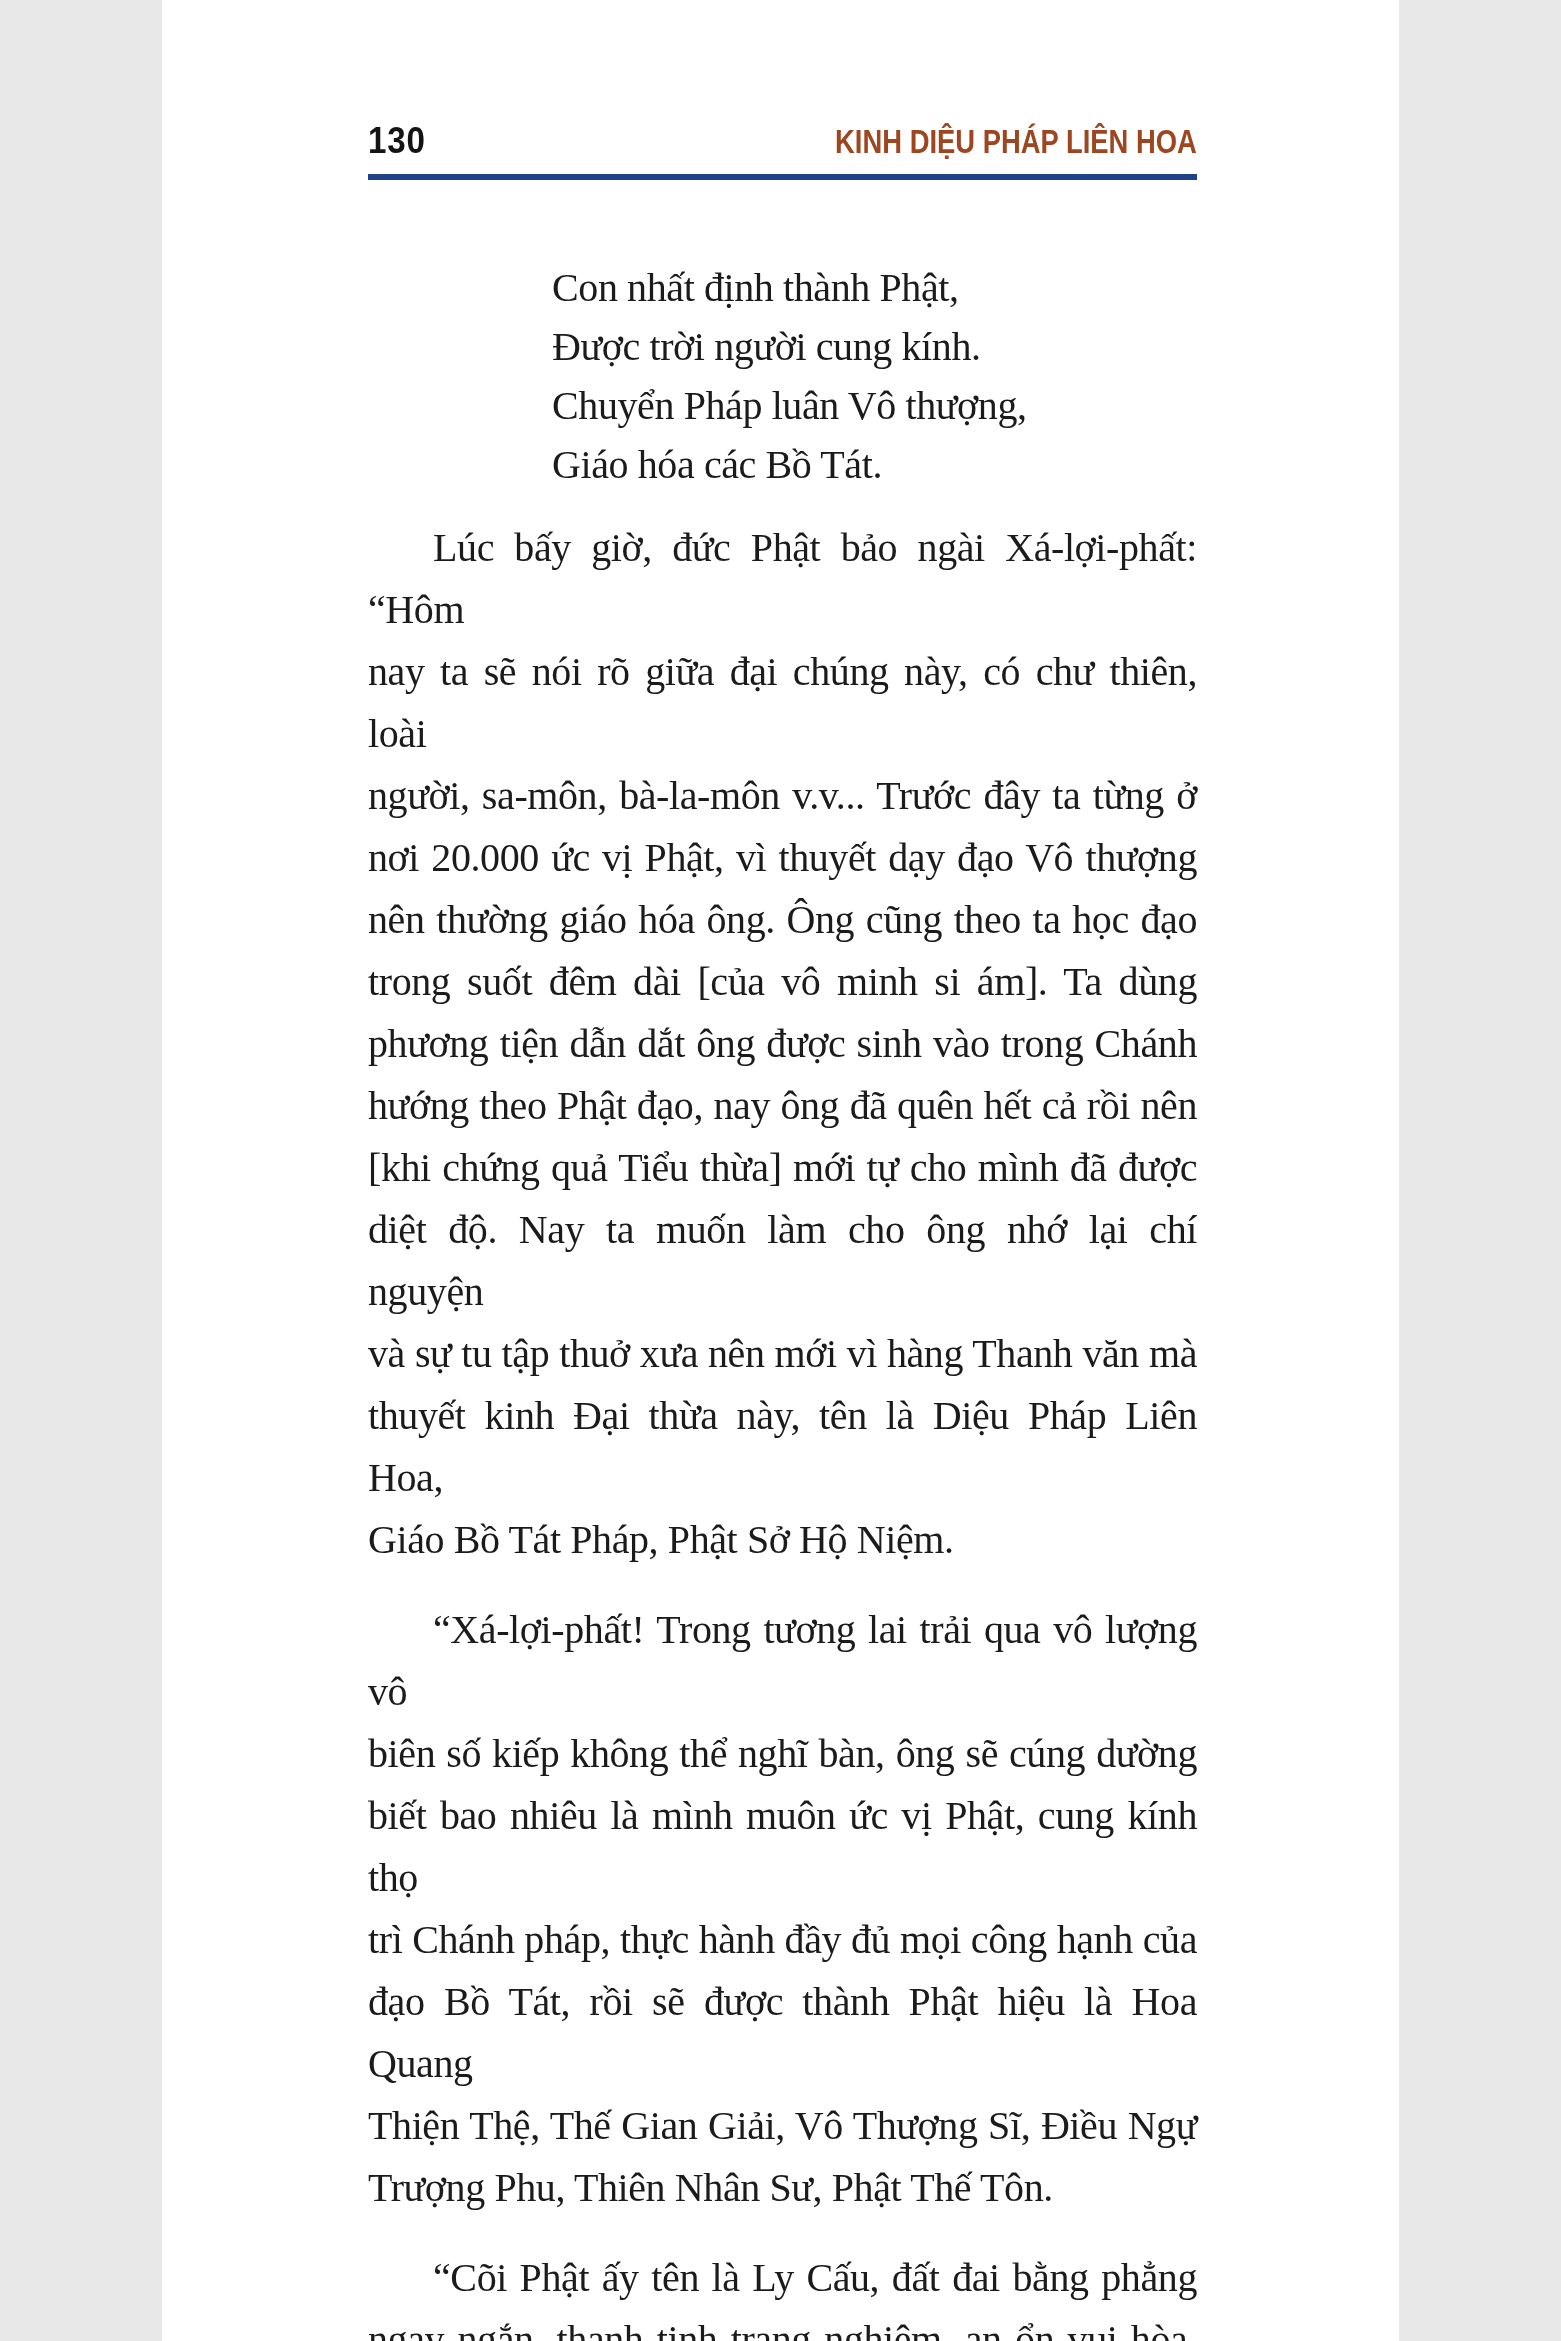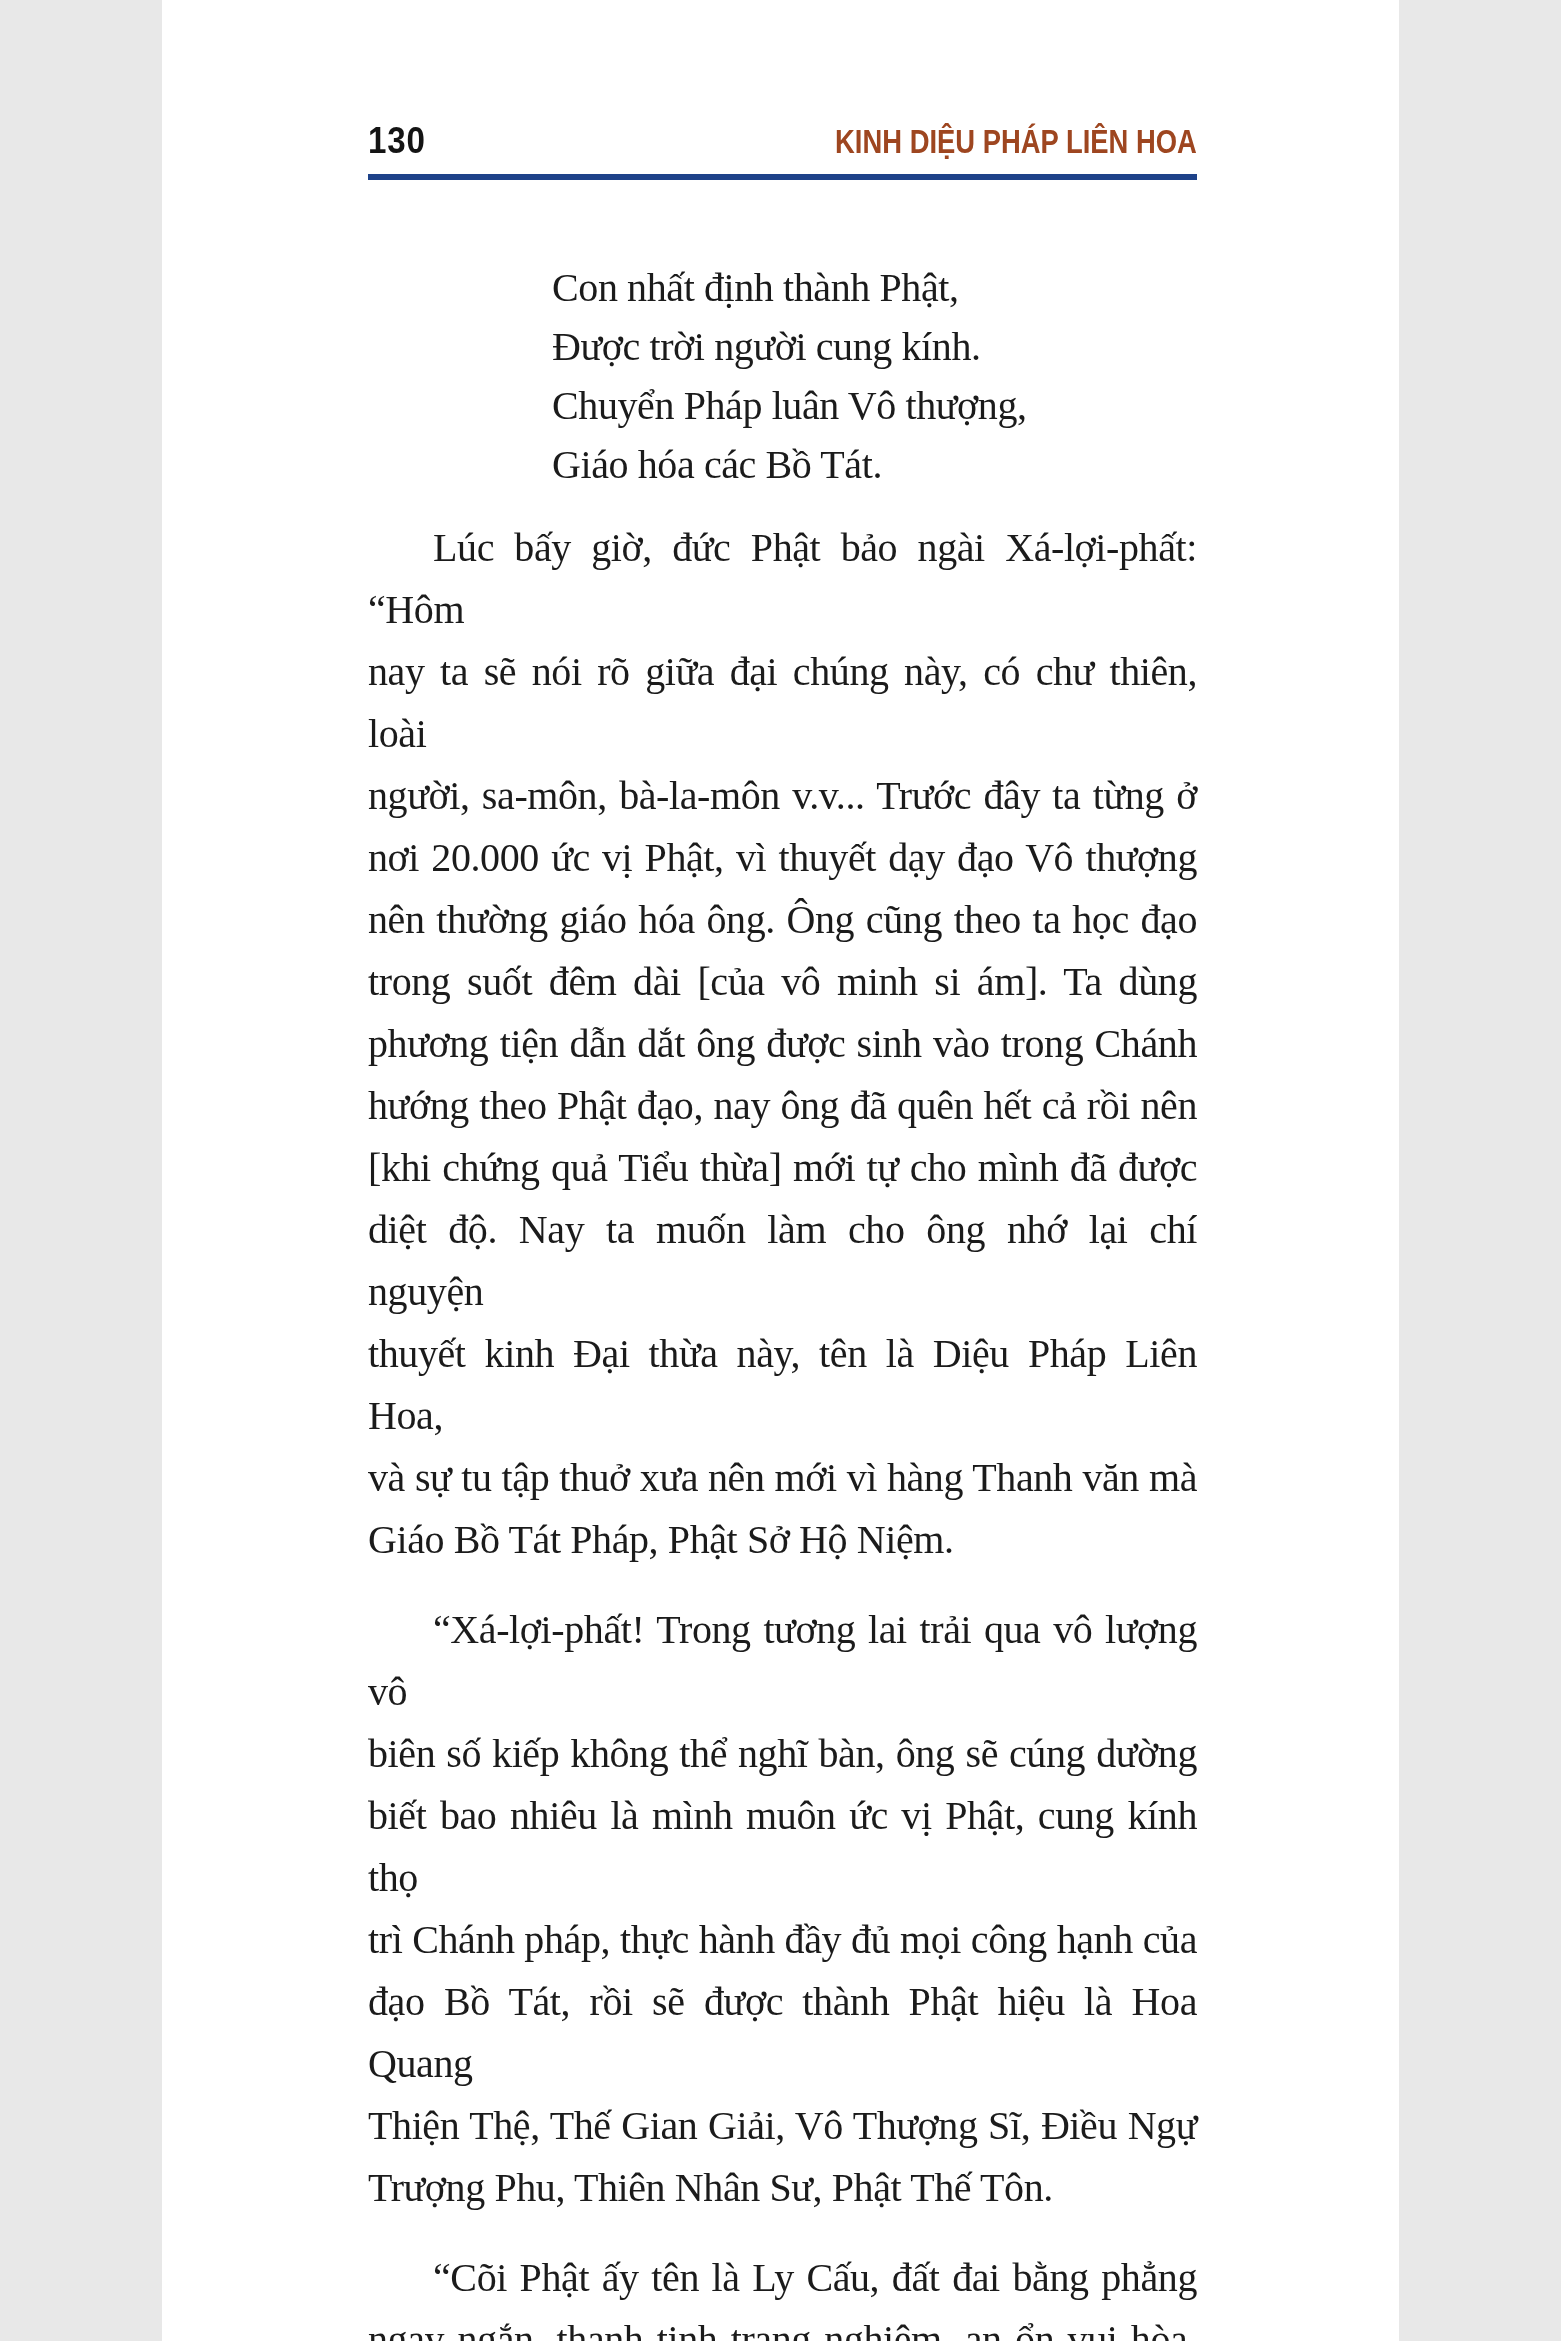--- a/index.html
+++ b/index.html
@@ -112,22 +112,22 @@
           <div class="line">Lúc bấy giờ, đức Phật bảo ngài Xá-lợi-phất: “Hôm</div>
           <div class="line">nay ta sẽ nói rõ giữa đại chúng này, có chư thiên, loài</div>
           <div class="line">người, sa-môn, bà-la-môn v.v... Trước đây ta từng ở</div>
           <div class="line">nơi 20.000 ức vị Phật, vì thuyết dạy đạo Vô thượng</div>
           <div class="line">nên thường giáo hóa ông. Ông cũng theo ta học đạo</div>
           <div class="line">trong suốt đêm dài [của vô minh si ám]. Ta dùng</div>
           <div class="line">phương tiện dẫn dắt ông được sinh vào trong Chánh</div>
           <div class="line">hướng theo Phật đạo, nay ông đã quên hết cả rồi nên</div>
           <div class="line">[khi chứng quả Tiểu thừa] mới tự cho mình đã được</div>
           <div class="line">diệt độ. Nay ta muốn làm cho ông nhớ lại chí nguyện</div>
+          <div class="line">và sự tu tập thuở xưa nên mới vì hàng Thanh văn mà</div>
           <div class="line">thuyết kinh Đại thừa này, tên là Diệu Pháp Liên Hoa,</div>
-          <div class="line">và sự tu tập thuở xưa nên mới vì hàng Thanh văn mà</div>
           <div class="line last-line">Giáo Bồ Tát Pháp, Phật Sở Hộ Niệm.</div>
         </div>
 
       <div class="para">
           <div class="line">“Xá-lợi-phất! Trong tương lai trải qua vô lượng vô</div>
           <div class="line">biên số kiếp không thể nghĩ bàn, ông sẽ cúng dường</div>
           <div class="line">biết bao nhiêu là mình muôn ức vị Phật, cung kính thọ</div>
           <div class="line">trì Chánh pháp, thực hành đầy đủ mọi công hạnh của</div>
           <div class="line">đạo Bồ Tát, rồi sẽ được thành Phật hiệu là Hoa Quang</div>
           <div class="line">Thiện Thệ, Thế Gian Giải, Vô Thượng Sĩ, Điều Ngự</div>

